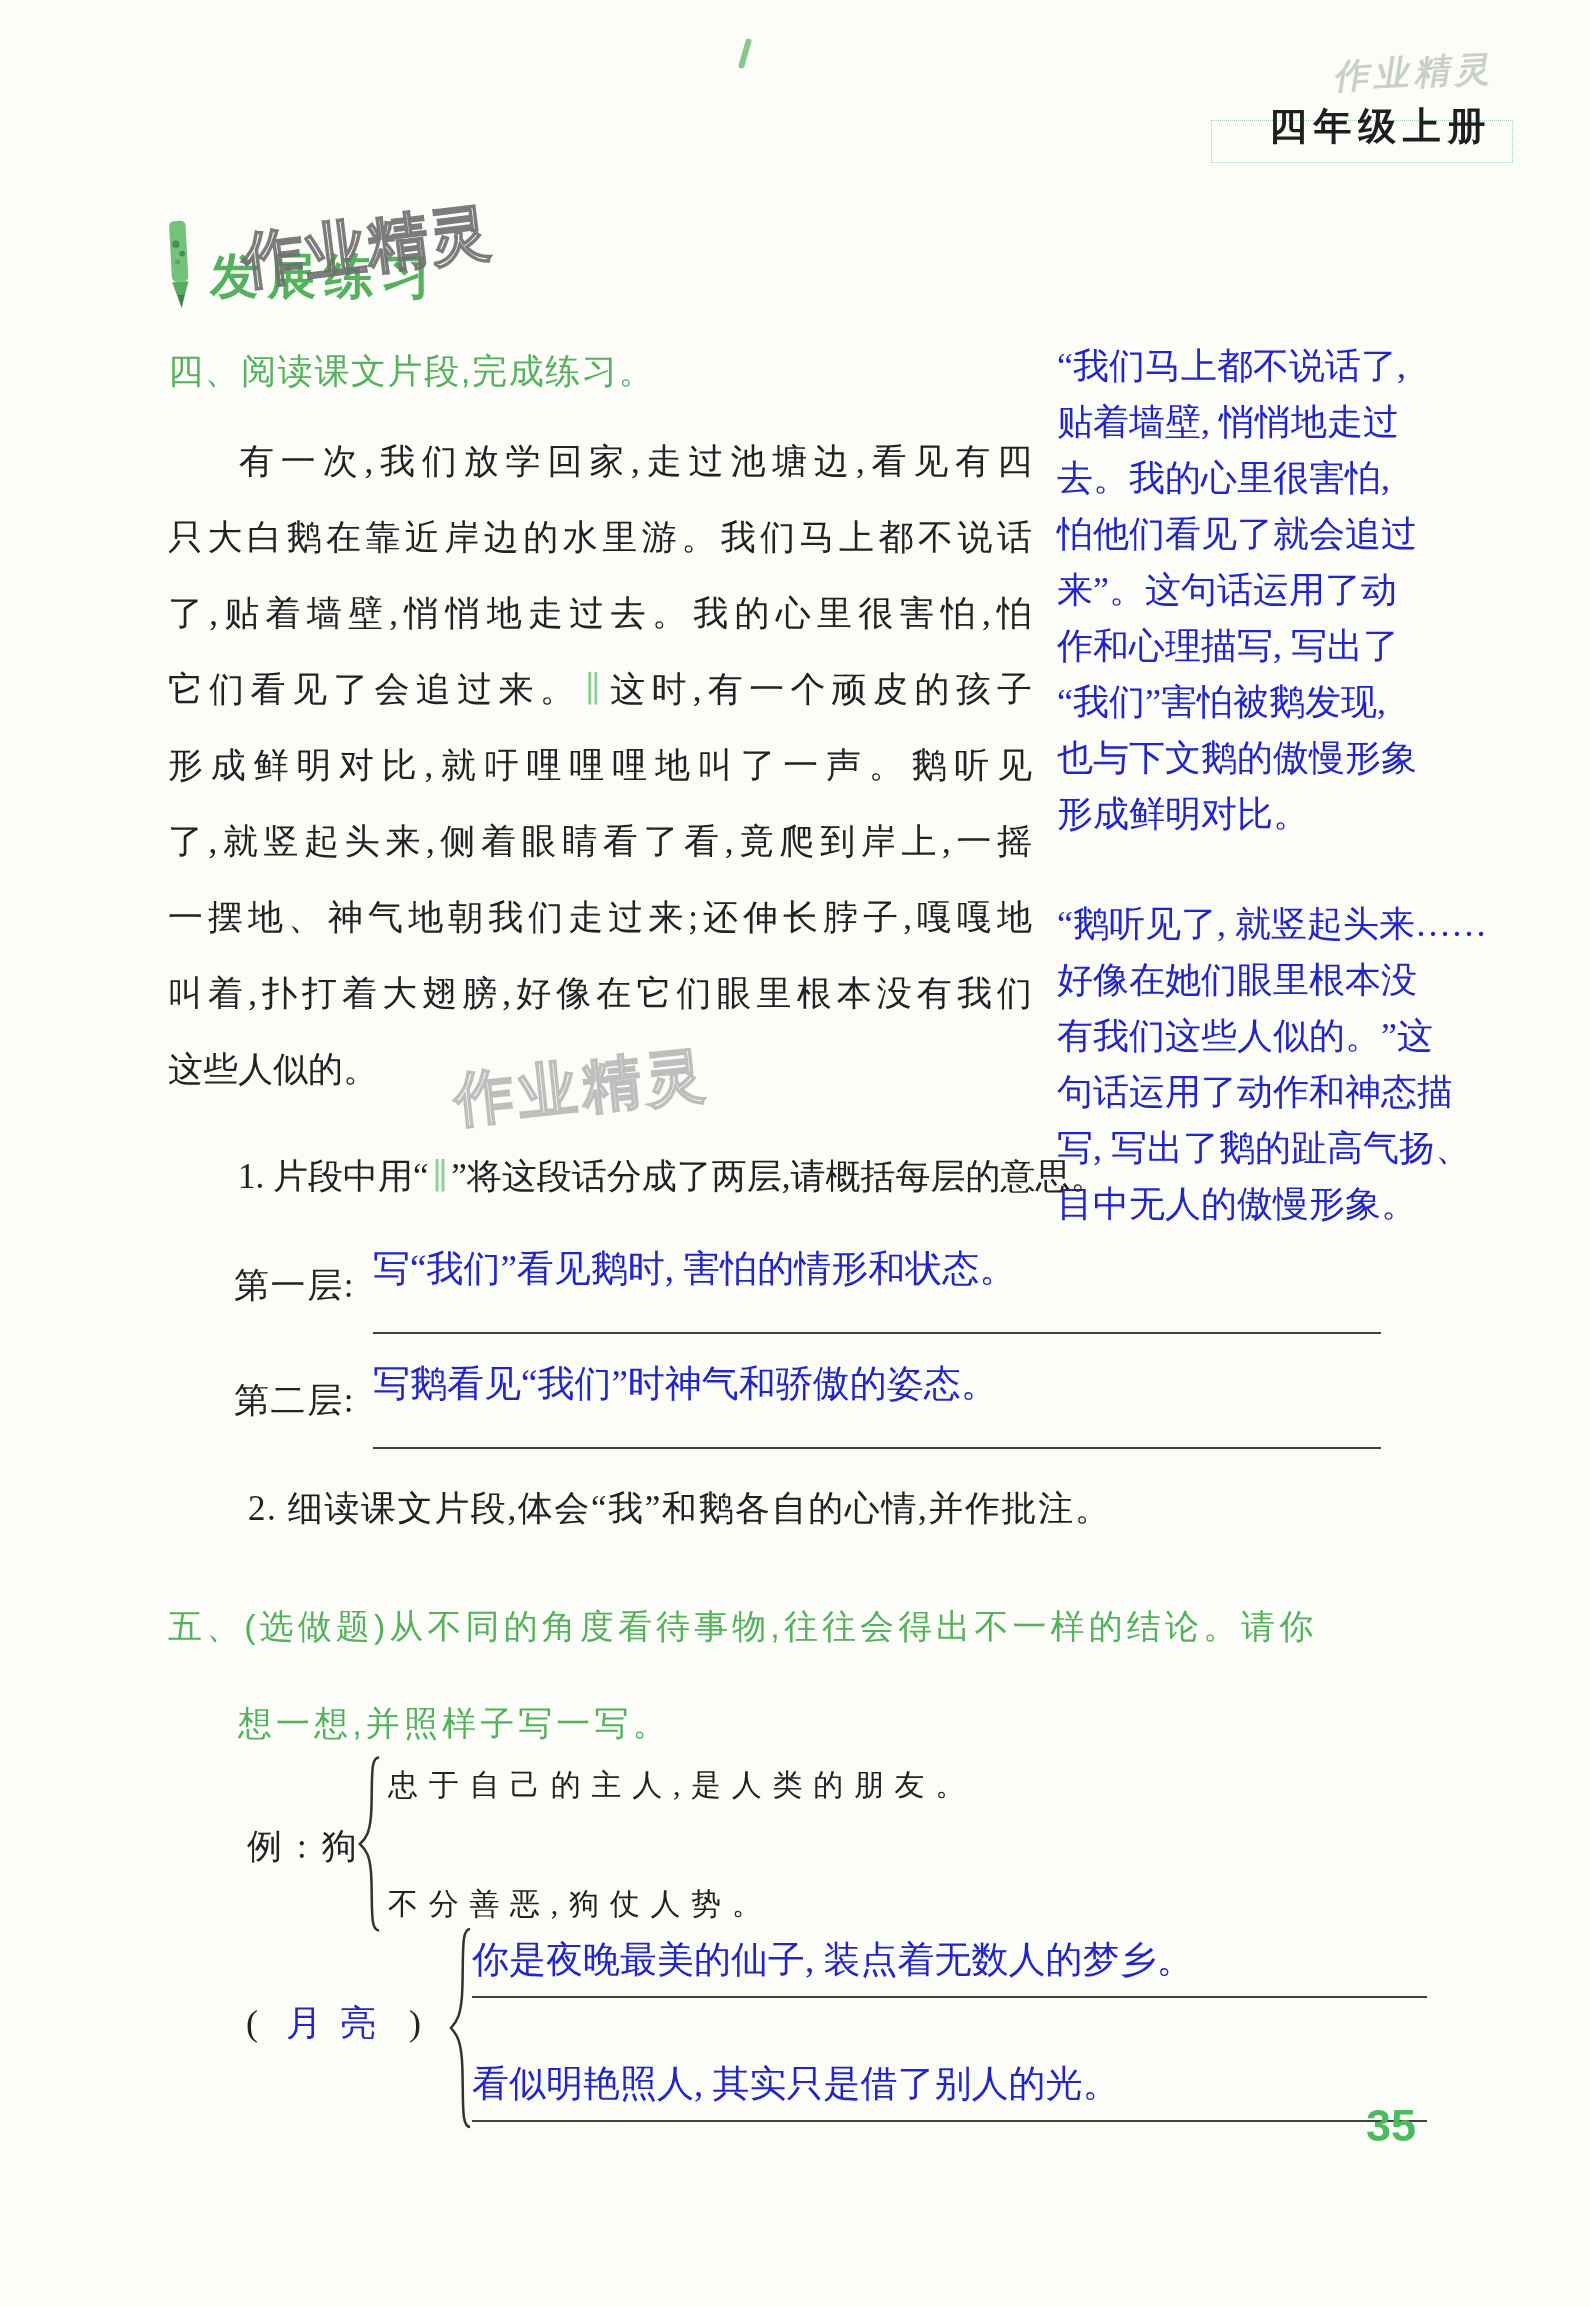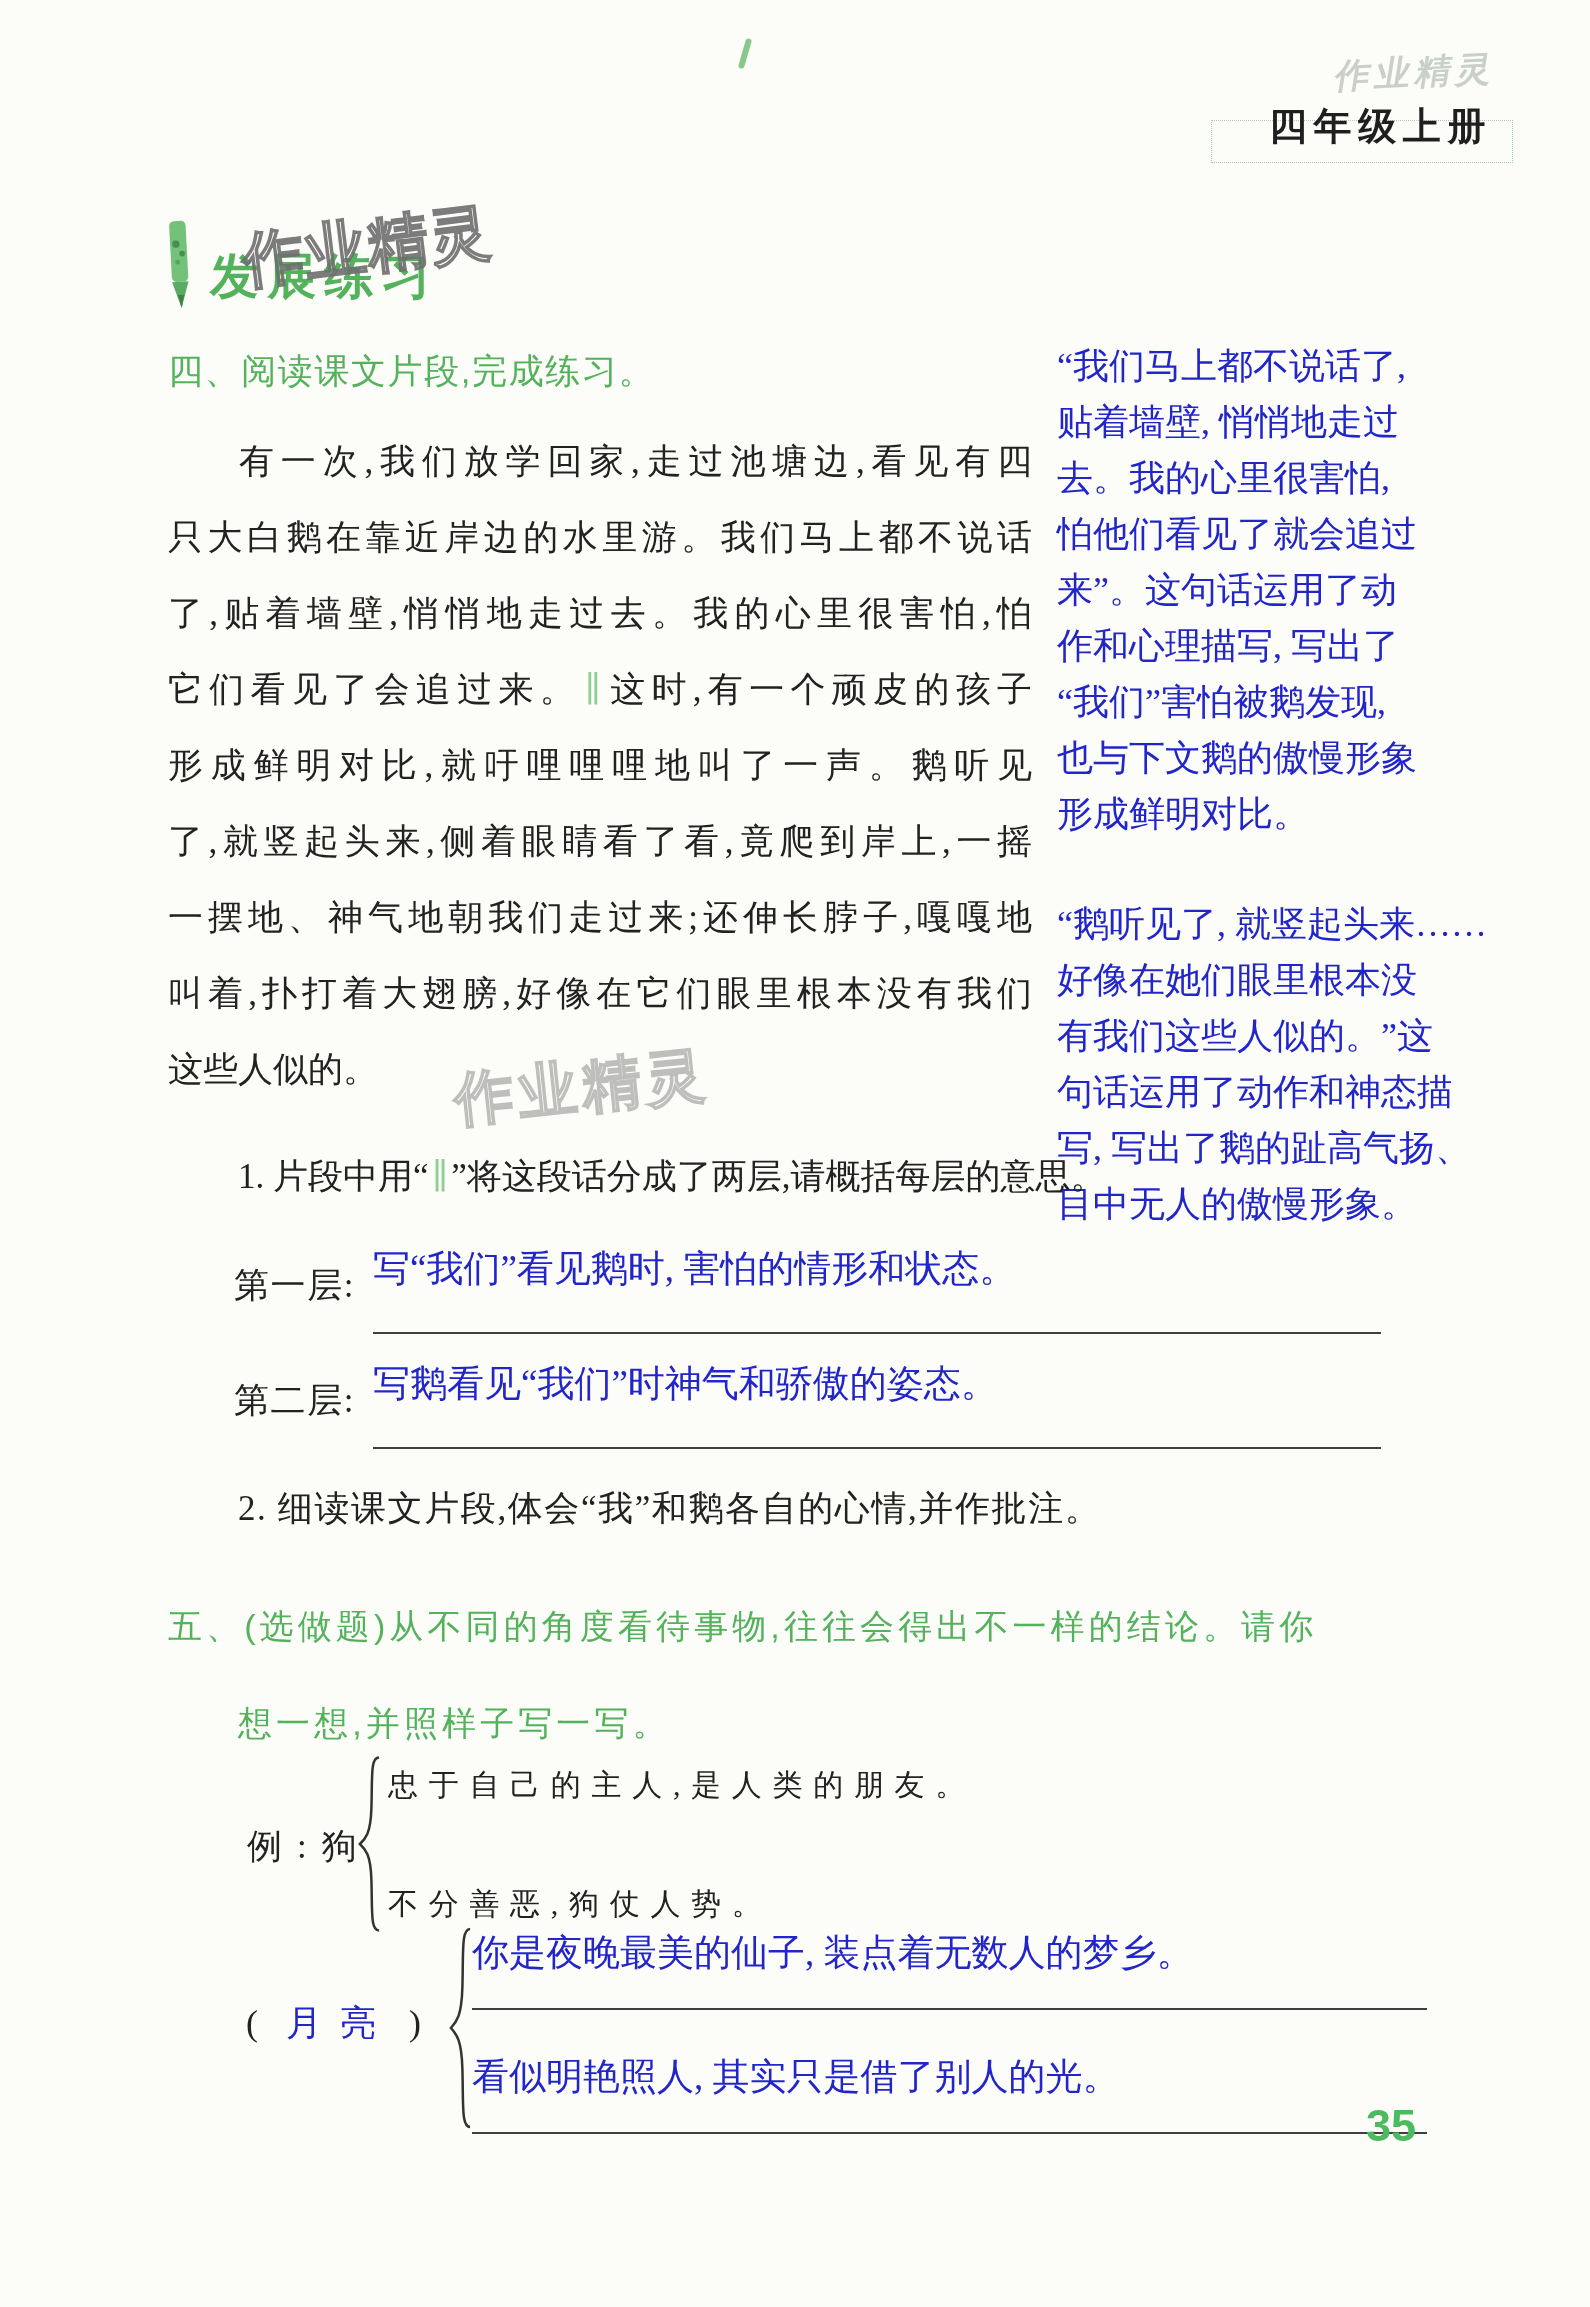--- a/index.html
+++ b/index.html
@@ -31,39 +31,39 @@
   .p-line.indent{padding-left:71px;}
   .p-line.last{text-align-last:left;}
   .green-mark{color:var(--light-green);padding:0 3.3px;}
   
   .annotation{left:1057px;width:525px;color:var(--blue);font-size:36px;line-height:56px;white-space:pre-line;}
   .a1{top:338px;}
   .a2{top:896px;}
   
   .q{font-size:35px;white-space:nowrap;color:var(--ink);}
   .q1{left:238px;top:1153px;}
-  .q2{left:238px;top:1485px;letter-spacing:1.6px;}
+  .q2{left:248px;top:1485px;letter-spacing:1.6px;}
   .layer-label{font-size:35px;letter-spacing:1.6px;white-space:nowrap;}
   .lab1{left:234px;top:1262px;}
   .lab2{left:234px;top:1377px;}
   .answer-line{border-bottom:2.5px solid var(--line);display:flex;align-items:flex-start;padding-bottom:17px;}
   .ans-row1{left:373px;top:1244px;width:1008px;height:71px;}
   .ans-row2{left:373px;top:1359px;width:1008px;height:71px;}
   .blue-hand{color:var(--blue);font-size:37px;white-space:nowrap;}
   
   .s5a{left:168px;top:1604px;font-size:34px;letter-spacing:4.1px;}
   .s5b{left:238px;top:1701px;font-size:34px;letter-spacing:4.1px;}
   .ex-view{font-size:30px;letter-spacing:10.7px;white-space:nowrap;}
   .ex-v1{left:388px;top:1765px;}
   .ex-v2{left:388px;top:1884px;}
   .ex-label{left:247px;top:1823px;font-size:35px;letter-spacing:15px;white-space:nowrap;}
   .brace svg{display:block;width:100%;height:100%;}
   .brace-ex{left:358px;top:1754px;width:23px;height:180px;}
   .brace-moon{left:449px;top:1925px;width:23px;height:206px;}
-  .moon-line{left:472px;width:955px;height:63px;border-bottom:2.5px solid var(--line);display:flex;align-items:flex-start;padding-bottom:17px;}
+  .moon-line{left:472px;width:955px;height:63px;border-bottom:2.5px solid var(--line);display:flex;align-items:center;padding-bottom:5px;}
   .ml1{top:1928px;}
   .ml2{top:2052px;}
   .moon-row{left:246px;top:1999px;font-size:36px;white-space:nowrap;}
   .moon-row .paren{color:var(--ink);}
   .moon-subject{color:var(--blue);letter-spacing:18px;margin:0 15px 0 28px;}
   .page-num{left:1366px;top:2100px;font-size:45px;font-weight:bold;color:#4cba5e;font-family:"Liberation Sans","DejaVu Sans",sans-serif;}
 </style>
 </head>
 <body>
 

